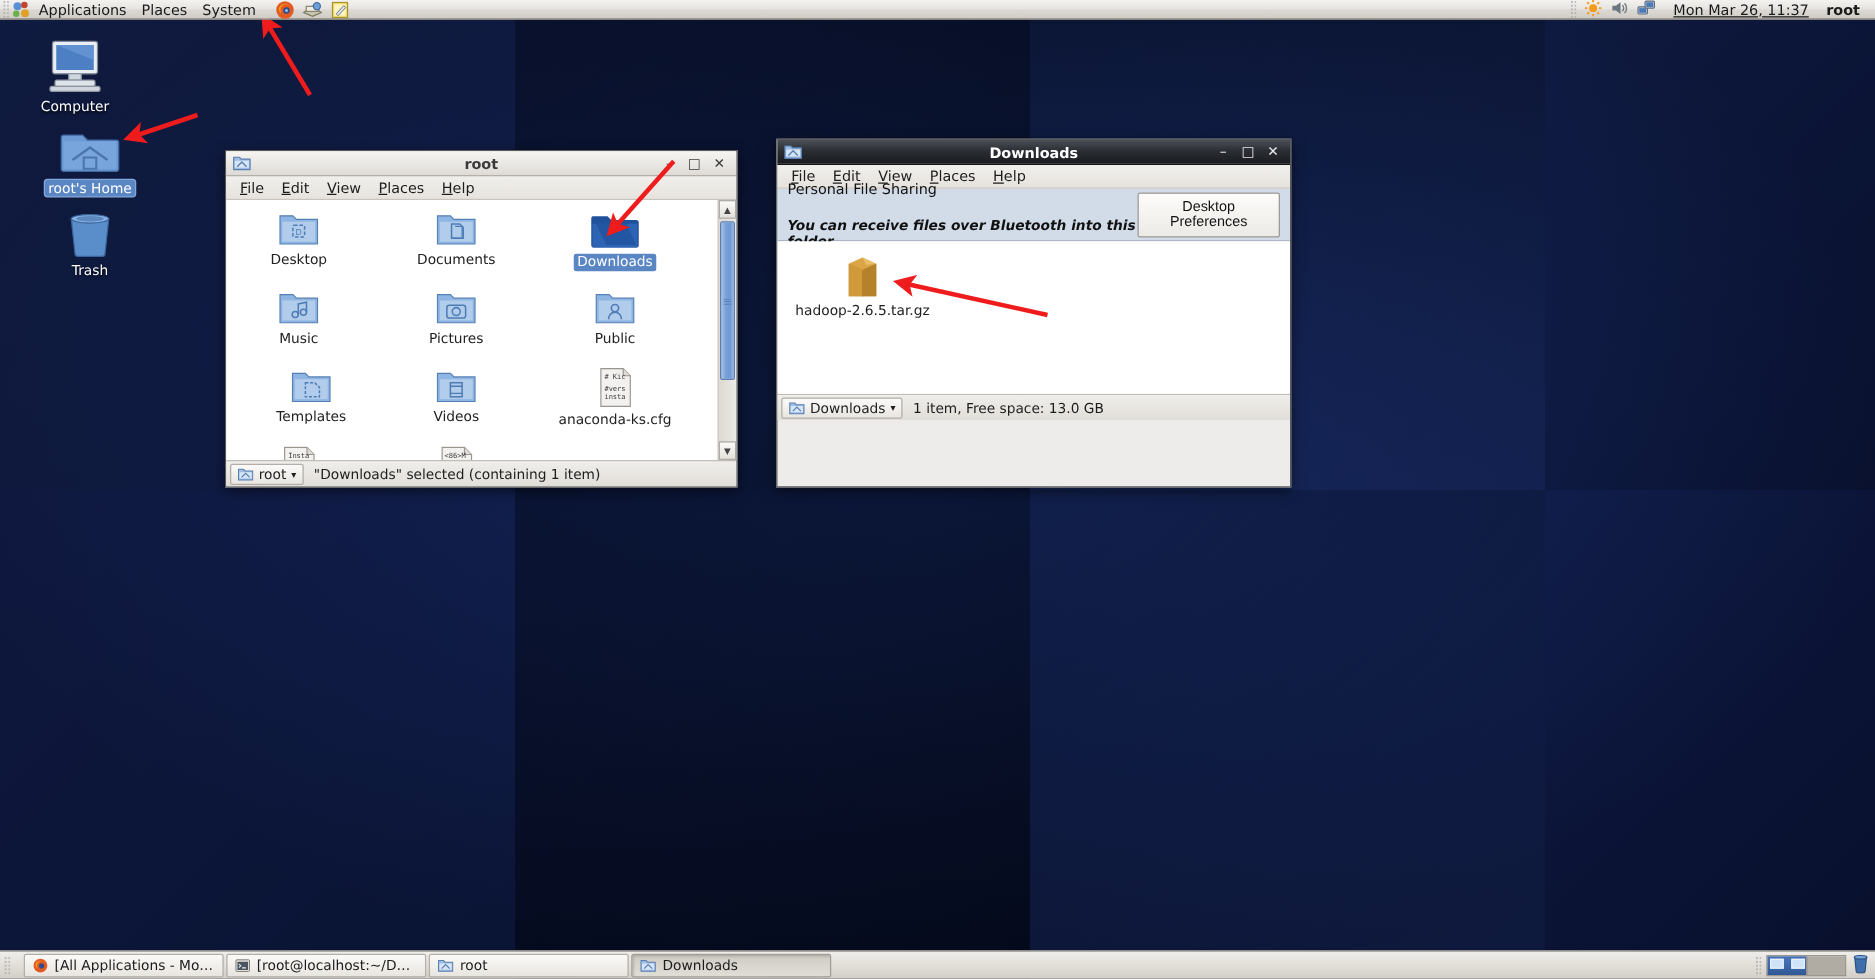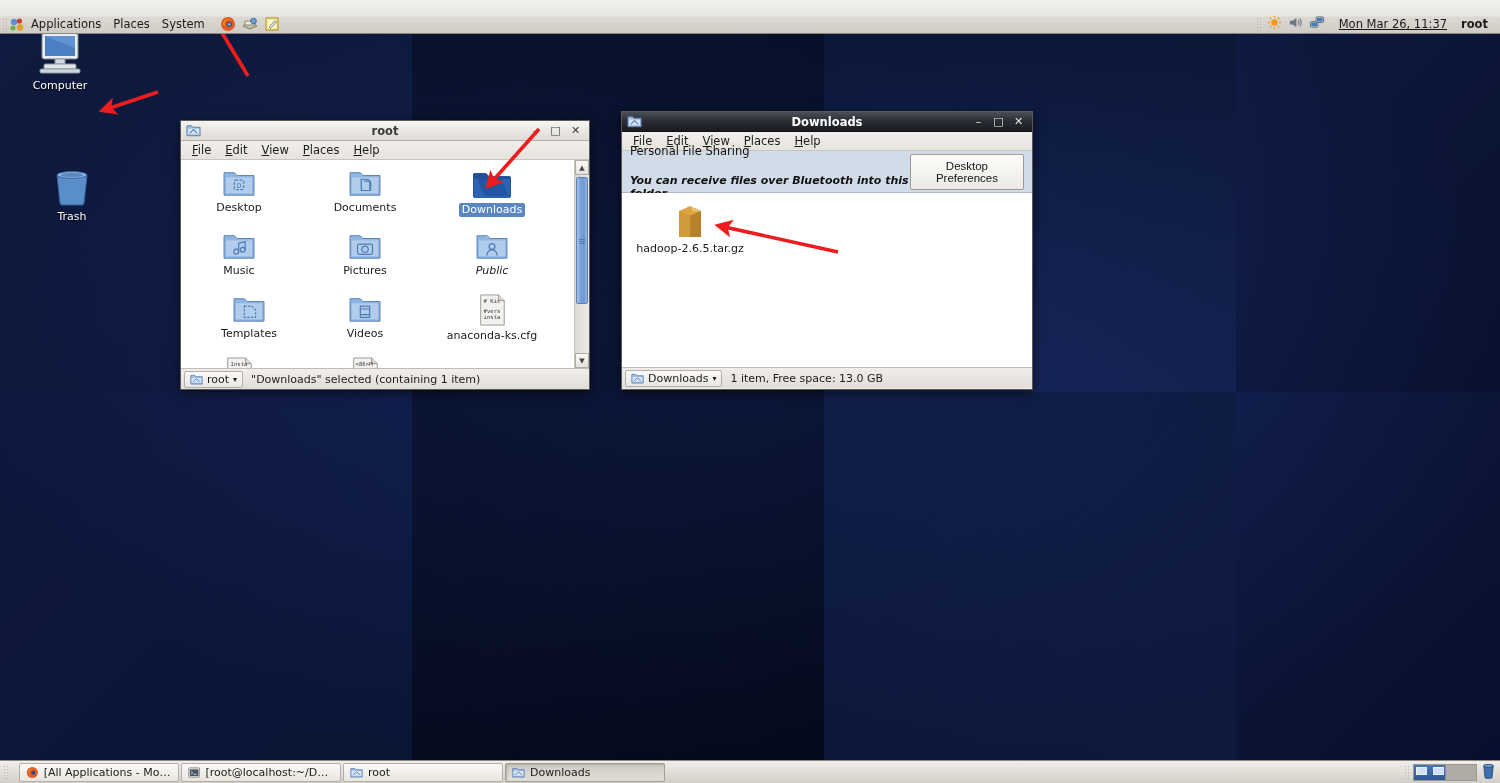--- a/index.html
+++ b/index.html
@@ -14,24 +14,24 @@
   
   #desktop {
     position: absolute; left: 0; top: 0; width: 1500px; height: 783px;
     background: #0a1430;
     overflow: hidden;
   }
   .wp-block { position: absolute; }
 
   
   #top-panel {
-    position: absolute; left: 0; top: 0; width: 1500px; height: 34px;
+    position: absolute; left: 0; top: 0; width: 1500px; height: 16px;
     background: linear-gradient(to bottom, #f3f2f0 0%, #e6e4e0 48%, #dcd9d4 52%, #cfcbc4 100%);
     border-bottom: 1px solid #8a8780;
-    display: flex; align-items: flex-end;
+    display: flex; align-items: center;
     z-index: 50;
   }
   .menu-label {
     font-size: 11.5px; color: #1a1a1a; padding: 1px 6px; cursor: default;
     line-height: 16px; white-space: nowrap;
   }
   .panel-launcher { width: 22px; height: 19px; display: flex; align-items: center; justify-content: center; }
   .panel-sep { width: 6px; }
   #top-panel-right { margin-left: auto; display: flex; align-items: center; padding-right: 8px; gap: 6px; }
   #clock { font-size: 11.5px; color: #1a1a1a; padding: 0 8px; white-space: nowrap; text-decoration: underline; }
@@ -208,20 +208,29 @@
       <rect x="8" y="3" width="36" height="26" rx="2" fill="#e9eef5" stroke="#7d8894"></rect>
       <rect x="11" y="6" width="30" height="20" fill="#4d7fc4"></rect>
       <path d="M11 6 L41 18 L41 6 Z" fill="#6b9ad8" opacity=".7"></path>
       <rect x="21" y="29" width="10" height="5" fill="#cfd6de" stroke="#8d97a2"></rect>
       <rect x="10" y="34" width="32" height="5" rx="1.5" fill="#dfe4ea" stroke="#8d97a2"></rect>
       <rect x="6" y="39" width="40" height="4" rx="1.5" fill="#cfd6de" stroke="#8d97a2"></rect>
     </svg>
     <span class="lbl">Computer</span>
   </div>
 
+  <div class="desk-icon selected" style="left:29px;top:101px;">
+    <svg width="48" height="40" viewBox="0 0 48 40">
+      <path d="M3 7 h15 l4 4 h23 a2 2 0 0 1 2 2 v21 a2 2 0 0 1 -2 2 H3 a2 2 0 0 1 -2 -2 V9 a2 2 0 0 1 2 -2 z" fill="#6d9ad4" stroke="#40679f"></path>
+      <path d="M3 12 h42 v22 H3 z" fill="#79a5dd"></path>
+      <path d="M10 27 L24 17 L38 27" fill="none" stroke="#4b75ad" stroke-width="2"></path>
+      <rect x="19" y="25" width="10" height="9" fill="none" stroke="#4b75ad" stroke-width="1.6"></rect>
+    </svg>
+    <span class="lbl">root's Home</span>
+  </div>
 
   <div class="desk-icon" style="left:29px;top:167px;">
     <svg width="44" height="40" viewBox="0 0 44 40">
       <path d="M7 8 h30 l-3 28 a2 2 0 0 1 -2 2 H12 a2 2 0 0 1 -2 -2 z" fill="#5a8ecb" stroke="#3b6399"></path>
       <ellipse cx="22" cy="8" rx="15" ry="3.4" fill="#87b3e4" stroke="#3b6399"></ellipse>
       <ellipse cx="22" cy="8" rx="11" ry="2.2" fill="#3f6ba6" opacity=".6"></ellipse>
     </svg>
     <span class="lbl">Trash</span>
   </div>
 
@@ -289,21 +298,21 @@
       </div>
       <div class="file-item" style="left:136px;top:71px;">
         <svg width="34" height="30" viewBox="0 0 36 32">
           <path d="M2 5 h11 l3 3 h18 v21 H2 z" fill="#8fb5e2" stroke="#5580b5"></path>
           <rect x="4" y="10" width="28" height="17" fill="#b2cdec"></rect>
           <rect x="10" y="14" width="16" height="11" rx="2" fill="none" stroke="#4f7cb4" stroke-width="1.3"></rect>
           <circle cx="18" cy="19.5" r="3.4" fill="none" stroke="#4f7cb4" stroke-width="1.3"></circle>
         </svg>
         <span class="flbl">Pictures</span>
       </div>
-      <div class="file-item" style="left:263px;top:71px;font-style:italic;">
+      <div class="file-item" style="left:263px;top:71px;">
         <svg width="34" height="30" viewBox="0 0 36 32">
           <path d="M2 5 h11 l3 3 h18 v21 H2 z" fill="#8fb5e2" stroke="#5580b5"></path>
           <rect x="4" y="10" width="28" height="17" fill="#b2cdec"></rect>
           <circle cx="18" cy="16.5" r="3.1" fill="none" stroke="#4f7cb4" stroke-width="1.4"></circle>
           <path d="M12.5 26 a5.5 6 0 0 1 11 0" fill="none" stroke="#4f7cb4" stroke-width="1.4"></path>
         </svg>
         <span class="flbl">Public</span>
       </div>
 
       <div class="file-item" style="left:20px;top:134px;">
@@ -396,21 +405,21 @@
     </div>
 
     <div class="infobar" style="height:42px;">
       <div>
         <div class="t1">Personal File Sharing</div>
         <div class="t2">You can receive files over Bluetooth into this folder</div>
       </div>
       <button class="launch-btn">Desktop Preferences</button>
     </div>
 
-    <div class="fileview" style="height:174px;">
+    <div class="fileview" style="height:122px;">
       <div class="file-item" style="left:20px;top:10px;">
         <svg width="38" height="36" viewBox="0 0 38 36">
           <path d="M8 8 h22 v26 H8 z" fill="#c08b2e"></path>
           <path d="M8 8 L19 3 L30 8 L19 13 z" fill="#dba545"></path>
           <path d="M19 13 v21" stroke="#a9771f" stroke-width="1"></path>
           <path d="M8 8 v26 l11 0 V13 z" fill="#d09a3a"></path>
           <path d="M19 13 L30 8 v26 l-11 0 z" fill="#b5812a"></path>
           <path d="M19 3 L22 9 L30 8" fill="#e8be6a"></path>
         </svg>
         <span class="flbl">hadoop-2.6.5.tar.gz</span>

